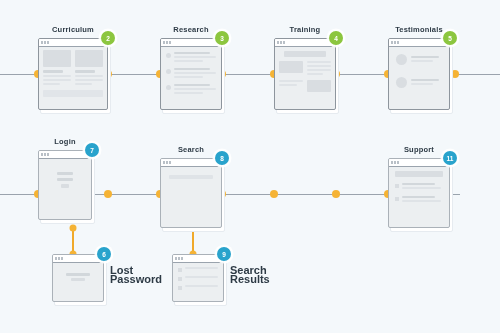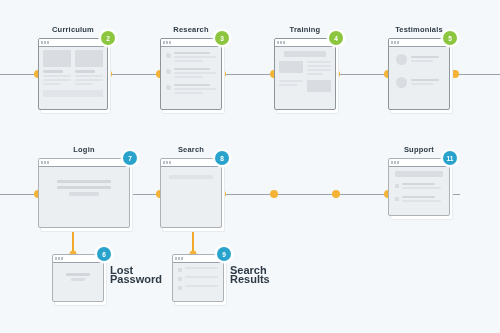--- a/index.html
+++ b/index.html
@@ -251,21 +251,21 @@
           <div class="litxt" style="padding-top:2px;">
               <div class="ln dk" style="width:90%;"></div>
               <div class="ln" style="width:70%;"></div>
             </div>
         </div>
       </div>
     </div>
     <div class="badge green" style="right:-7px;top:-7px;">5</div>
   </div>
 
-  <div class="node" style="left:38px;top:158px;width:92px;height:70px;">
+  <div class="node" style="left:38px;top:150px;width:54px;height:70px;">
     <div class="node-title">Login</div>
     <div class="shadow"></div>
     <div class="frame thin">
       <div class="titlebar">
         <span class="tb-dots">
             <i></i>
             <i></i>
             <i></i>
           </span>
       </div>
@@ -290,21 +290,21 @@
           </span>
       </div>
       <div class="body" style="padding:9px 8px;">
         <div class="ln" style="height:4px;width:100%;"></div>
       </div>
     </div>
     <div class="badge blue" style="right:-7px;top:-7px;">8</div>
   </div>
 
 
-  <div class="node" style="left:388px;top:158px;width:62px;height:58px;">
+  <div class="node" style="left:388px;top:158px;width:62px;height:70px;">
     <div class="node-title">Support</div>
     <div class="shadow"></div>
     <div class="frame thin">
       <div class="titlebar">
         <span class="tb-dots">
             <i></i>
             <i></i>
             <i></i>
           </span>
       </div>

